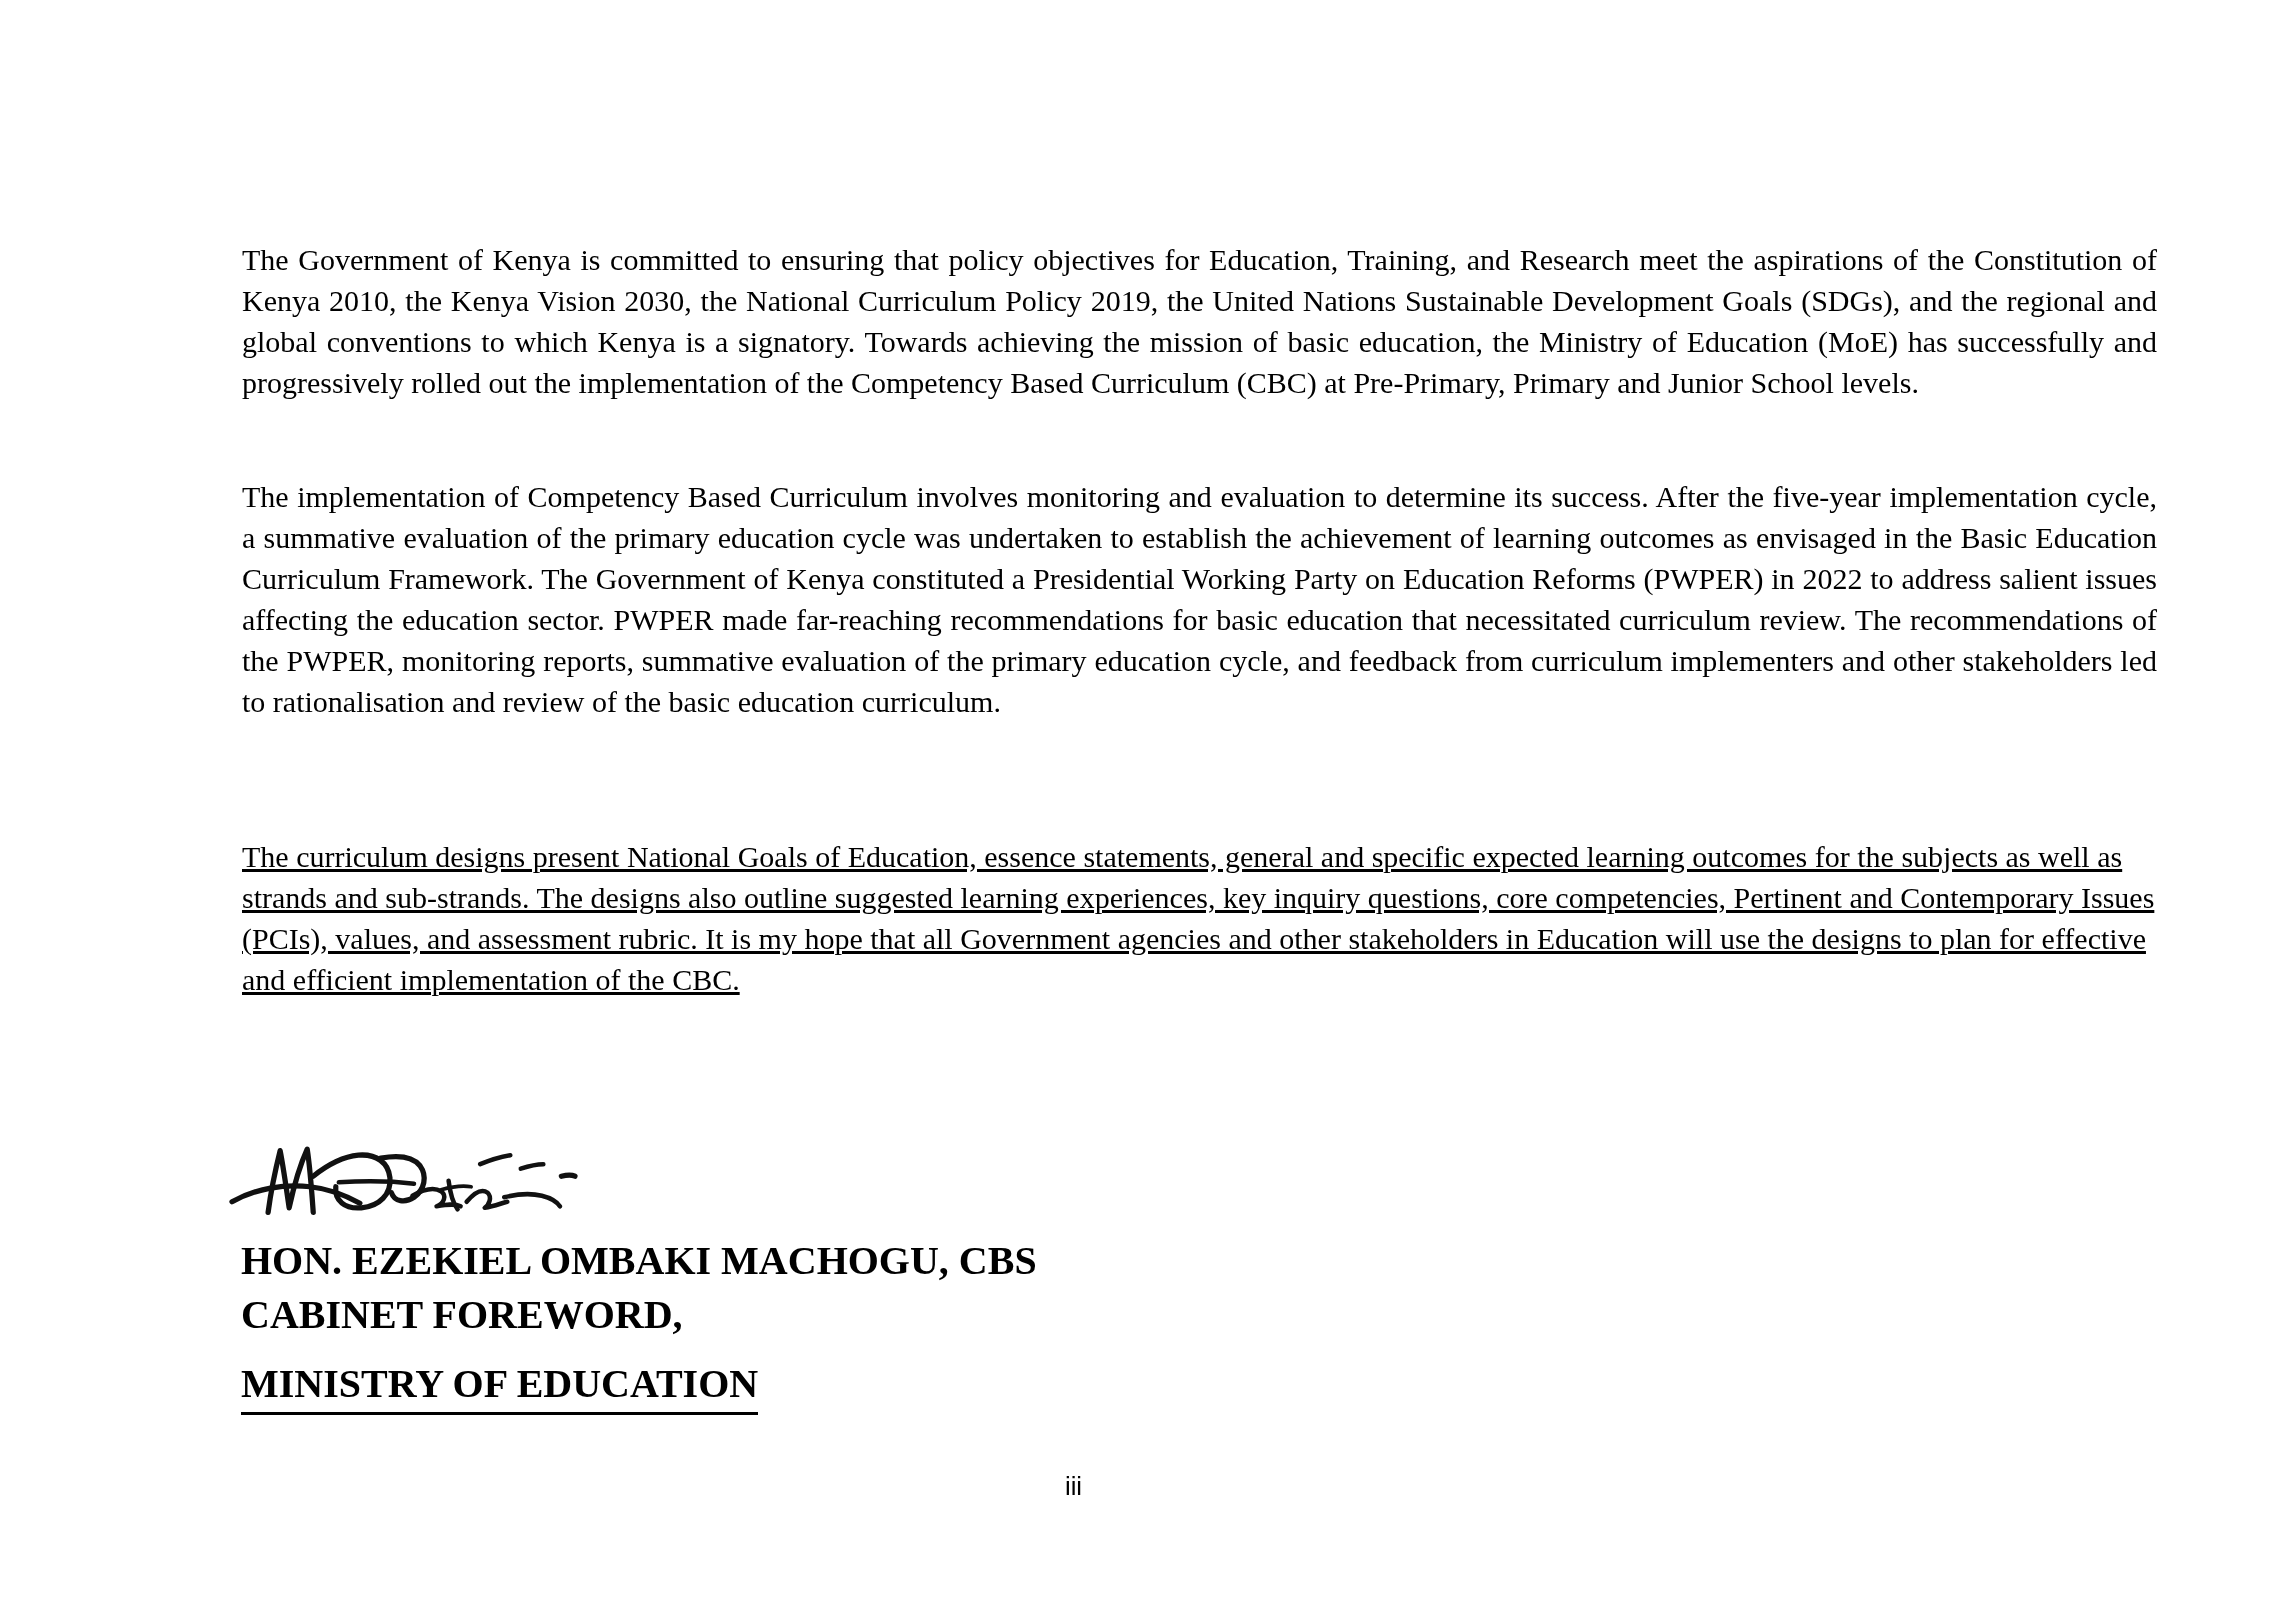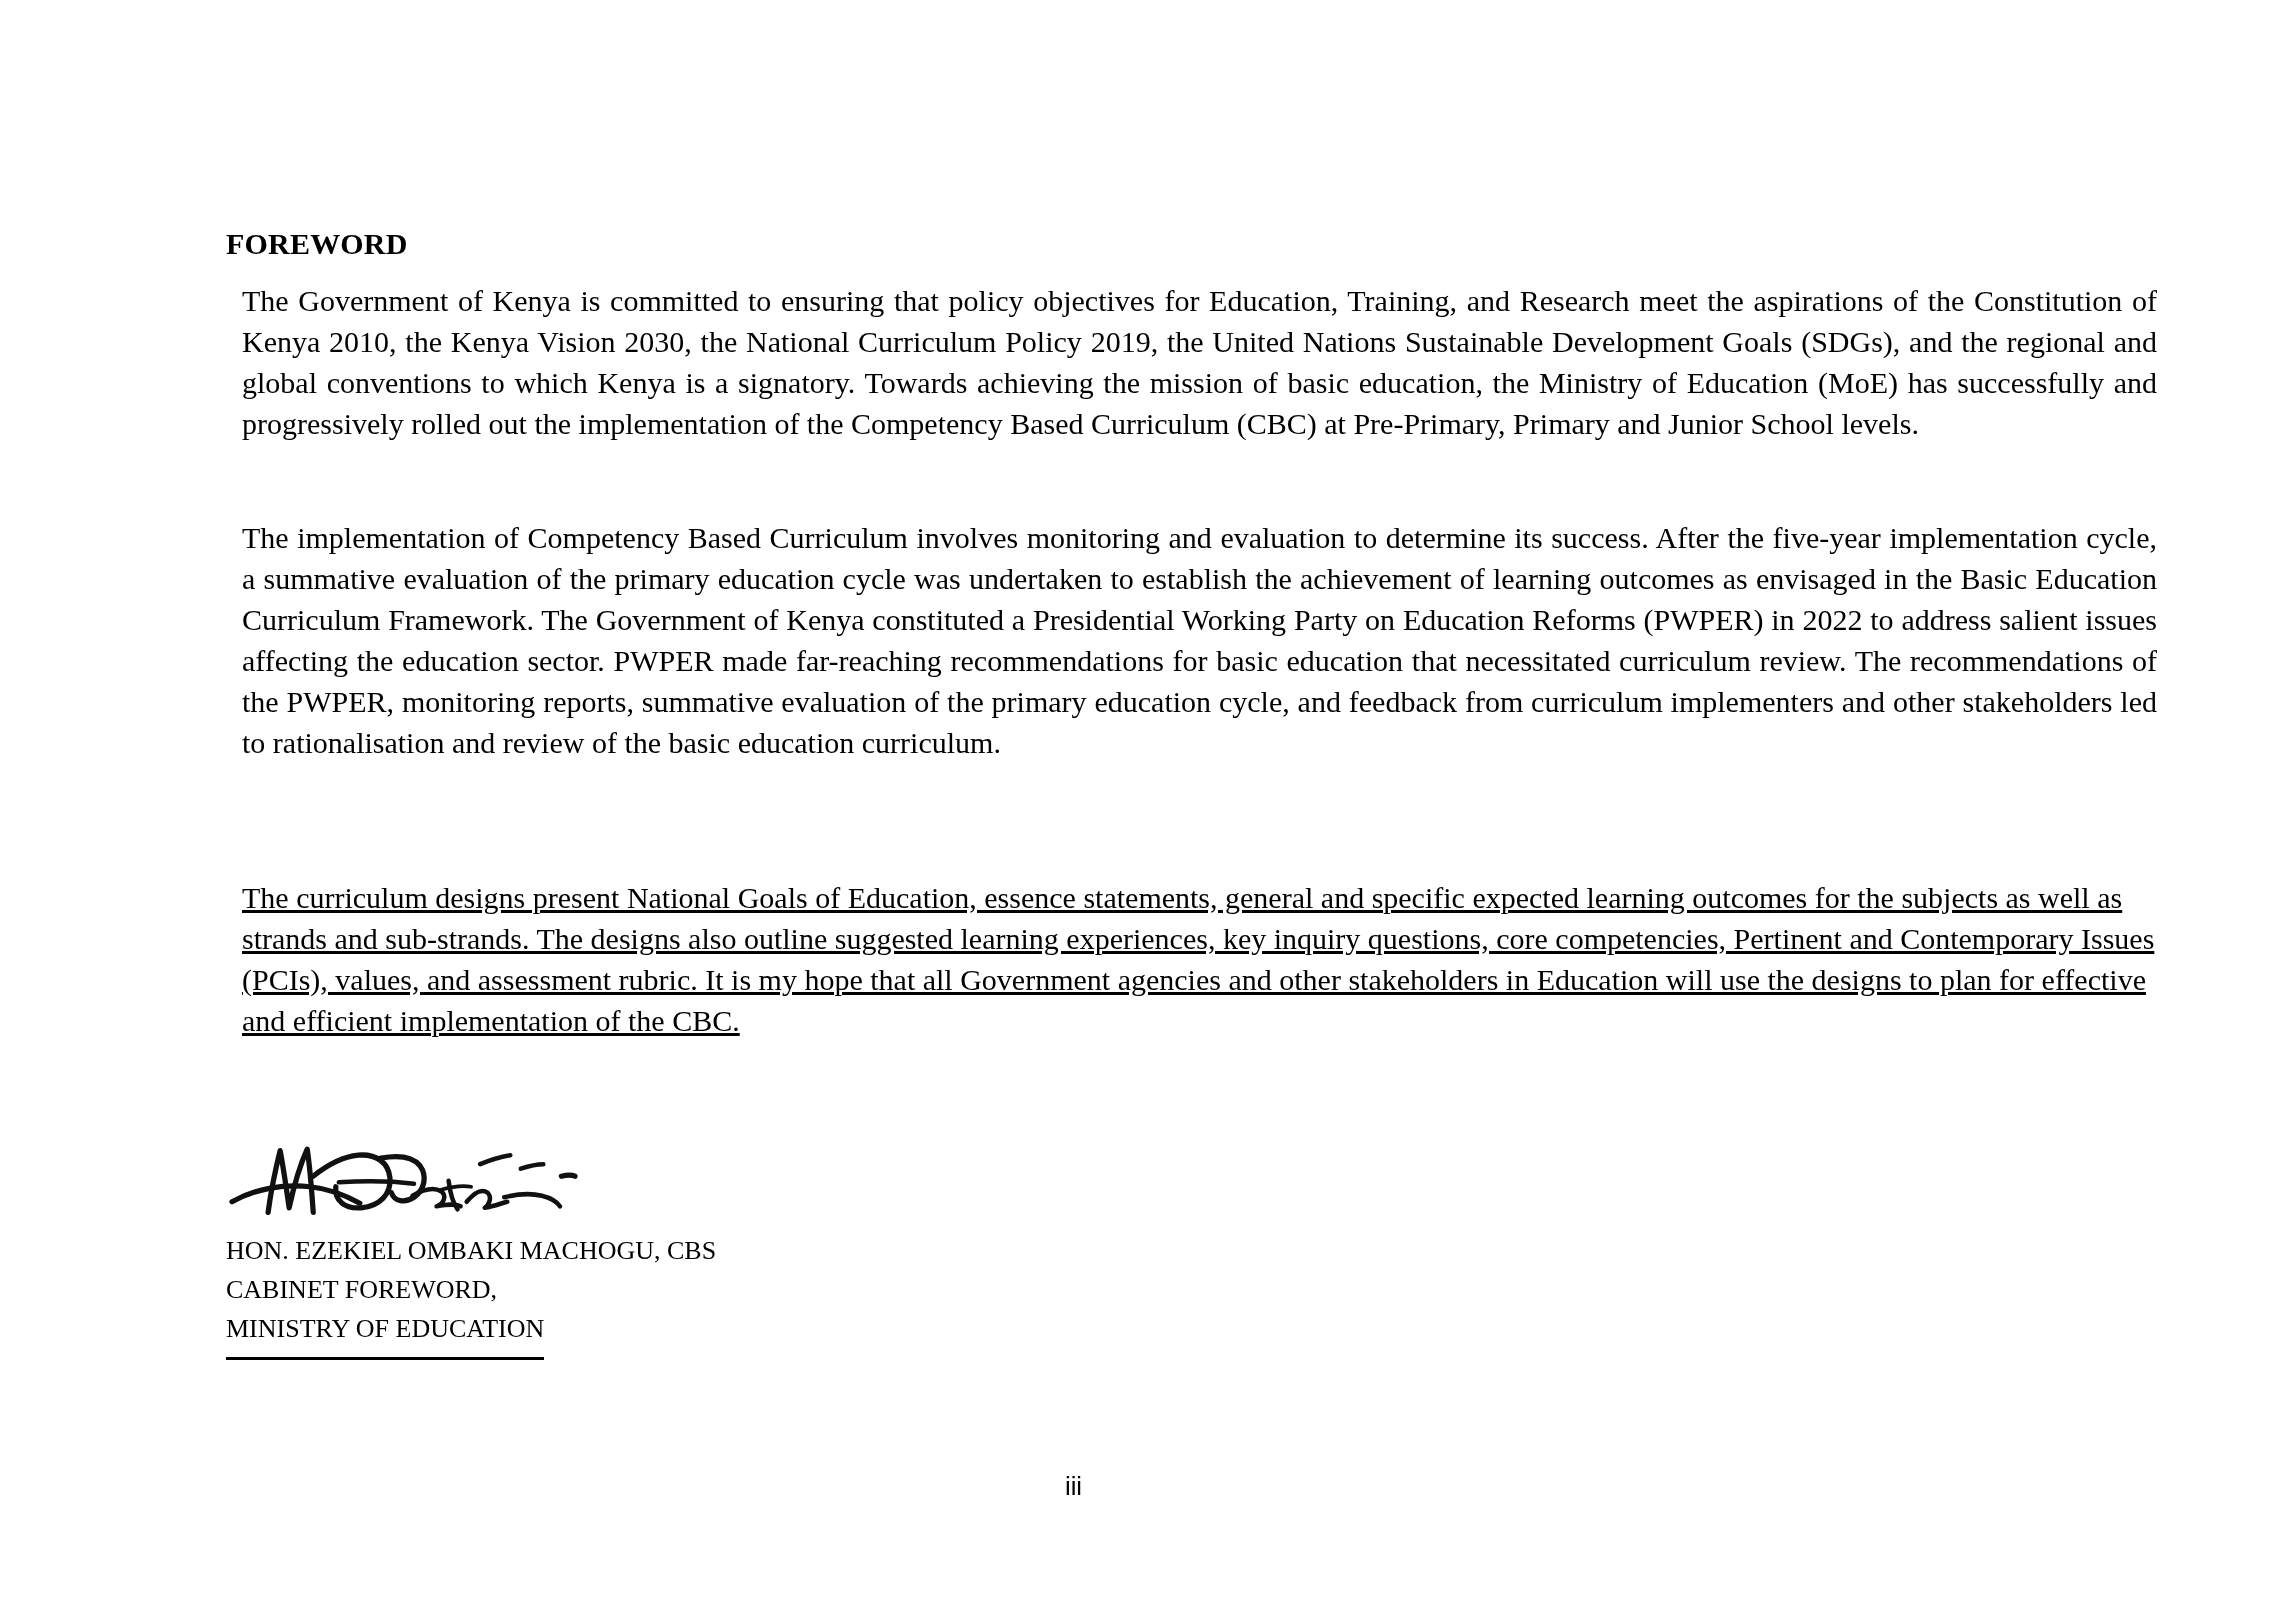--- a/index.html
+++ b/index.html
@@ -60,24 +60,24 @@
   }
 
   .signature-mark {
     display: block;
     width: 376px;
     height: 83px;
     margin: 0 0 4.5px 0;
   }
 
   .sig-line {
-    font-size: 26px;
+    font-size: 40px;
     line-height: 39px;
-    font-weight: normal;
-    margin: 0;
+    font-weight: bold;
+    margin: 15px;
     white-space: nowrap;
   }
 
   .sig-line.underlined {
     display: inline-block;
     border-bottom: 3.8px solid #000000;
     padding-bottom: 9px;
   }
 
   
@@ -96,21 +96,20 @@
     color: #000000;
   }
 </style>
 </head>
 <body>
 
 <div class="page">
 
   <div class="content">
 
-    <h1 class="doc-heading">FOREWORD</h1>
 
     <p class="para justified">The Government of Kenya is committed to ensuring that policy objectives for Education, Training, and Research meet the aspirations of the Constitution of Kenya 2010, the Kenya Vision 2030, the National Curriculum Policy 2019, the United Nations Sustainable Development Goals (SDGs), and the regional and global conventions to which Kenya is a signatory. Towards achieving the mission of basic education, the Ministry of Education (MoE) has successfully and progressively rolled out the implementation of the Competency Based Curriculum (CBC) at Pre-Primary, Primary and Junior School levels.</p>
 
     <div class="para-gap"></div>
 
     <p class="para justified">The implementation of Competency Based Curriculum involves monitoring and evaluation to determine its success. After the five-year implementation cycle, a summative evaluation of the primary education cycle was undertaken to establish the achievement of learning outcomes as envisaged in the Basic Education Curriculum Framework. The Government of Kenya constituted a Presidential Working Party on Education Reforms (PWPER) in 2022 to address salient issues affecting the education sector. PWPER made far-reaching recommendations for basic education that necessitated curriculum review. The recommendations of the PWPER, monitoring reports, summative evaluation of the primary education cycle, and feedback from curriculum implementers and other stakeholders led to rationalisation and review of the basic education curriculum.</p>
 
     <div class="para-gap"></div>
 
 

